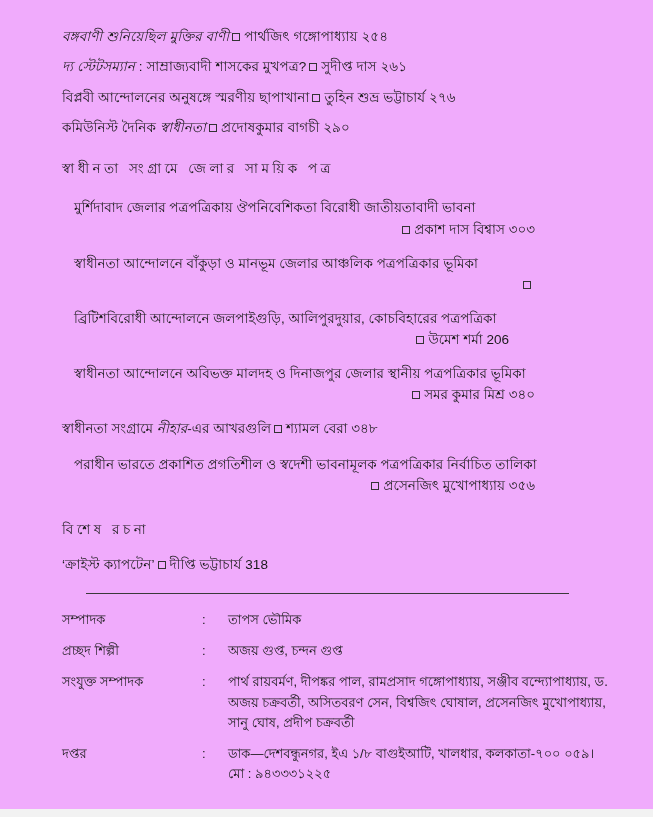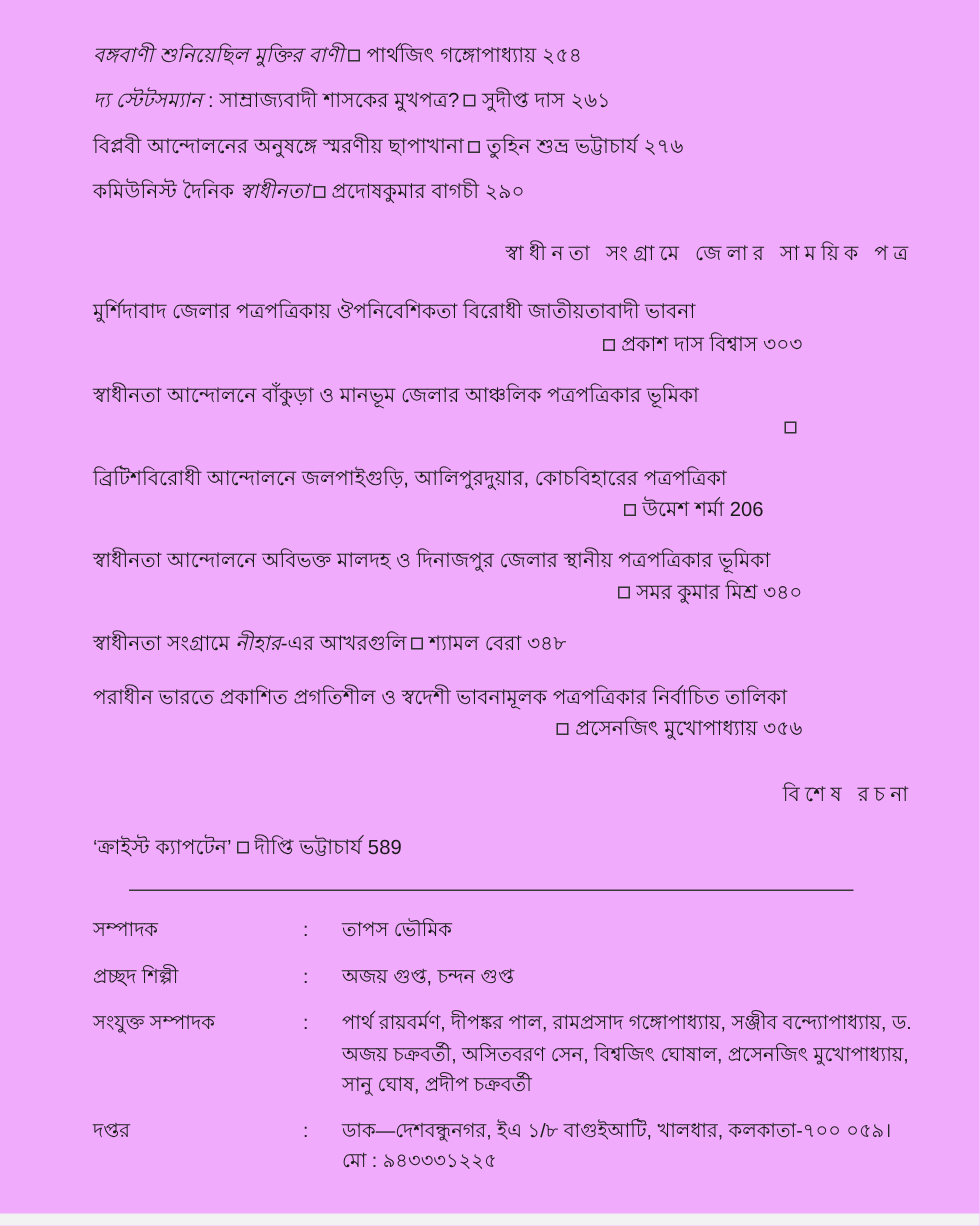--- a/index.html
+++ b/index.html
@@ -34,32 +34,32 @@
   .sq {
     display: inline-block;
     width: 6px;
     height: 6px;
     border: 1px solid #333;
     margin: 0 4px 1px 3px;
     vertical-align: middle;
     background: transparent;
   }
   .section-head {
-    text-align: right;
+    text-align: left;
     font-size: 13.5px;
     letter-spacing: 3.5px;
     margin: 20px 0 16px 0;
   }
   .section-head.second {
     margin: 22px 0 12px 0;
   }
   .entry {
     font-size: 13.5px;
     line-height: 1.6;
-    margin: 0 0 4px 0;
+    margin: 0 0 4px 12px;
   }
   .entry .title {
     display: block;
   }
   .entry .author {
     display: block;
     text-align: right;
     padding-right: 74px;
   }
   .entry .author.short {
@@ -154,21 +154,21 @@
   </p>
 
   <div class="entry entry-block">
     <span class="title">পরাধীন ভারতে প্রকাশিত প্রগতিশীল ও স্বদেশী ভাবনামূলক পত্রপত্রিকার নির্বাচিত তালিকা</span>
     <span class="author"><span class="sq"></span><span>প্রসেনজিৎ মুখোপাধ্যায় ৩৫৬</span></span>
   </div>
 
   <div class="section-head second">বিশেষ রচনা</div>
 
   <p class="toc-line">
-    <span>‘ক্রাইস্ট ক্যাপটেন’</span><span class="sq"></span><span>দীপ্তি ভট্টাচার্য 589</span>
+    <span>‘ক্রাইস্ট ক্যাপটেন’</span><span class="sq"></span><span>দীপ্তি ভট্টাচার্য 318</span>
   </p>
 
   <hr class="rule">
 
   <table class="credits">
     <tbody>
       <tr>
         <td class="c-label">সম্পাদক</td>
         <td class="c-colon">:</td>
         <td class="c-value">তাপস ভৌমিক</td>

